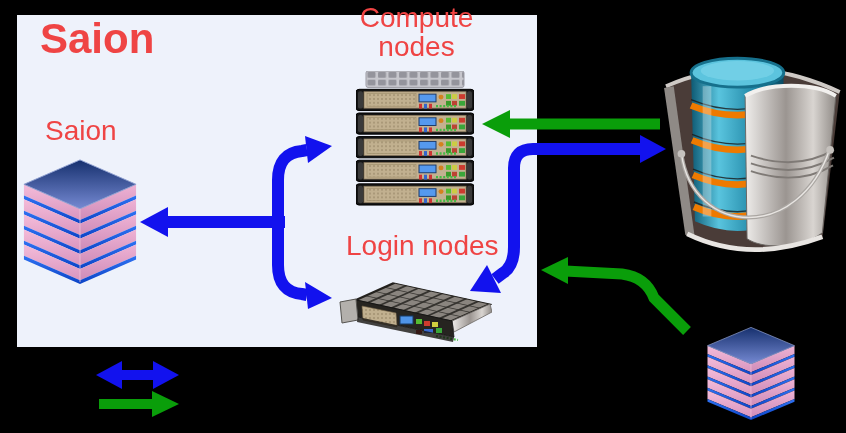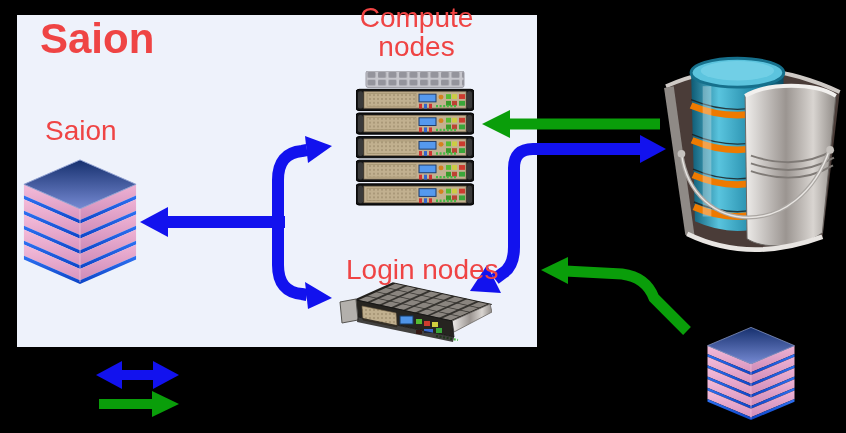--- a/index.html
+++ b/index.html
@@ -18,21 +18,21 @@
 </head>
 <body>
 
 <div id="stage">
 
   <div id="saion-box"></div>
 
   <div class="label title" style="left:40px;top:18px;">Saion</div>
   <div class="label h2" style="left:45px;top:117px;">Saion</div>
   <div class="label h2 center" style="left:344px;top:4px;width:145px;">Compute nodes</div>
-  <div class="label h2" style="left:346px;top:256px;white-space:nowrap;">Login nodes</div>
+  <div class="label h2" style="left:346px;top:232px;white-space:nowrap;">Login nodes</div>
 
   <svg width="0" height="0" style="position:absolute" aria-hidden="true">
     <defs>
       <linearGradient id="topBlue" x1="0" y1="0" x2="0" y2="1">
         <stop offset="0" stop-color="#16306e"></stop>
           <stop offset="1" stop-color="#7589d2"></stop>
       </linearGradient>
       <linearGradient id="pinkL" x1="0" y1="0" x2="0" y2="1">
         <stop offset="0" stop-color="#f4bcd9"></stop>
           <stop offset="1" stop-color="#d995bf"></stop>

